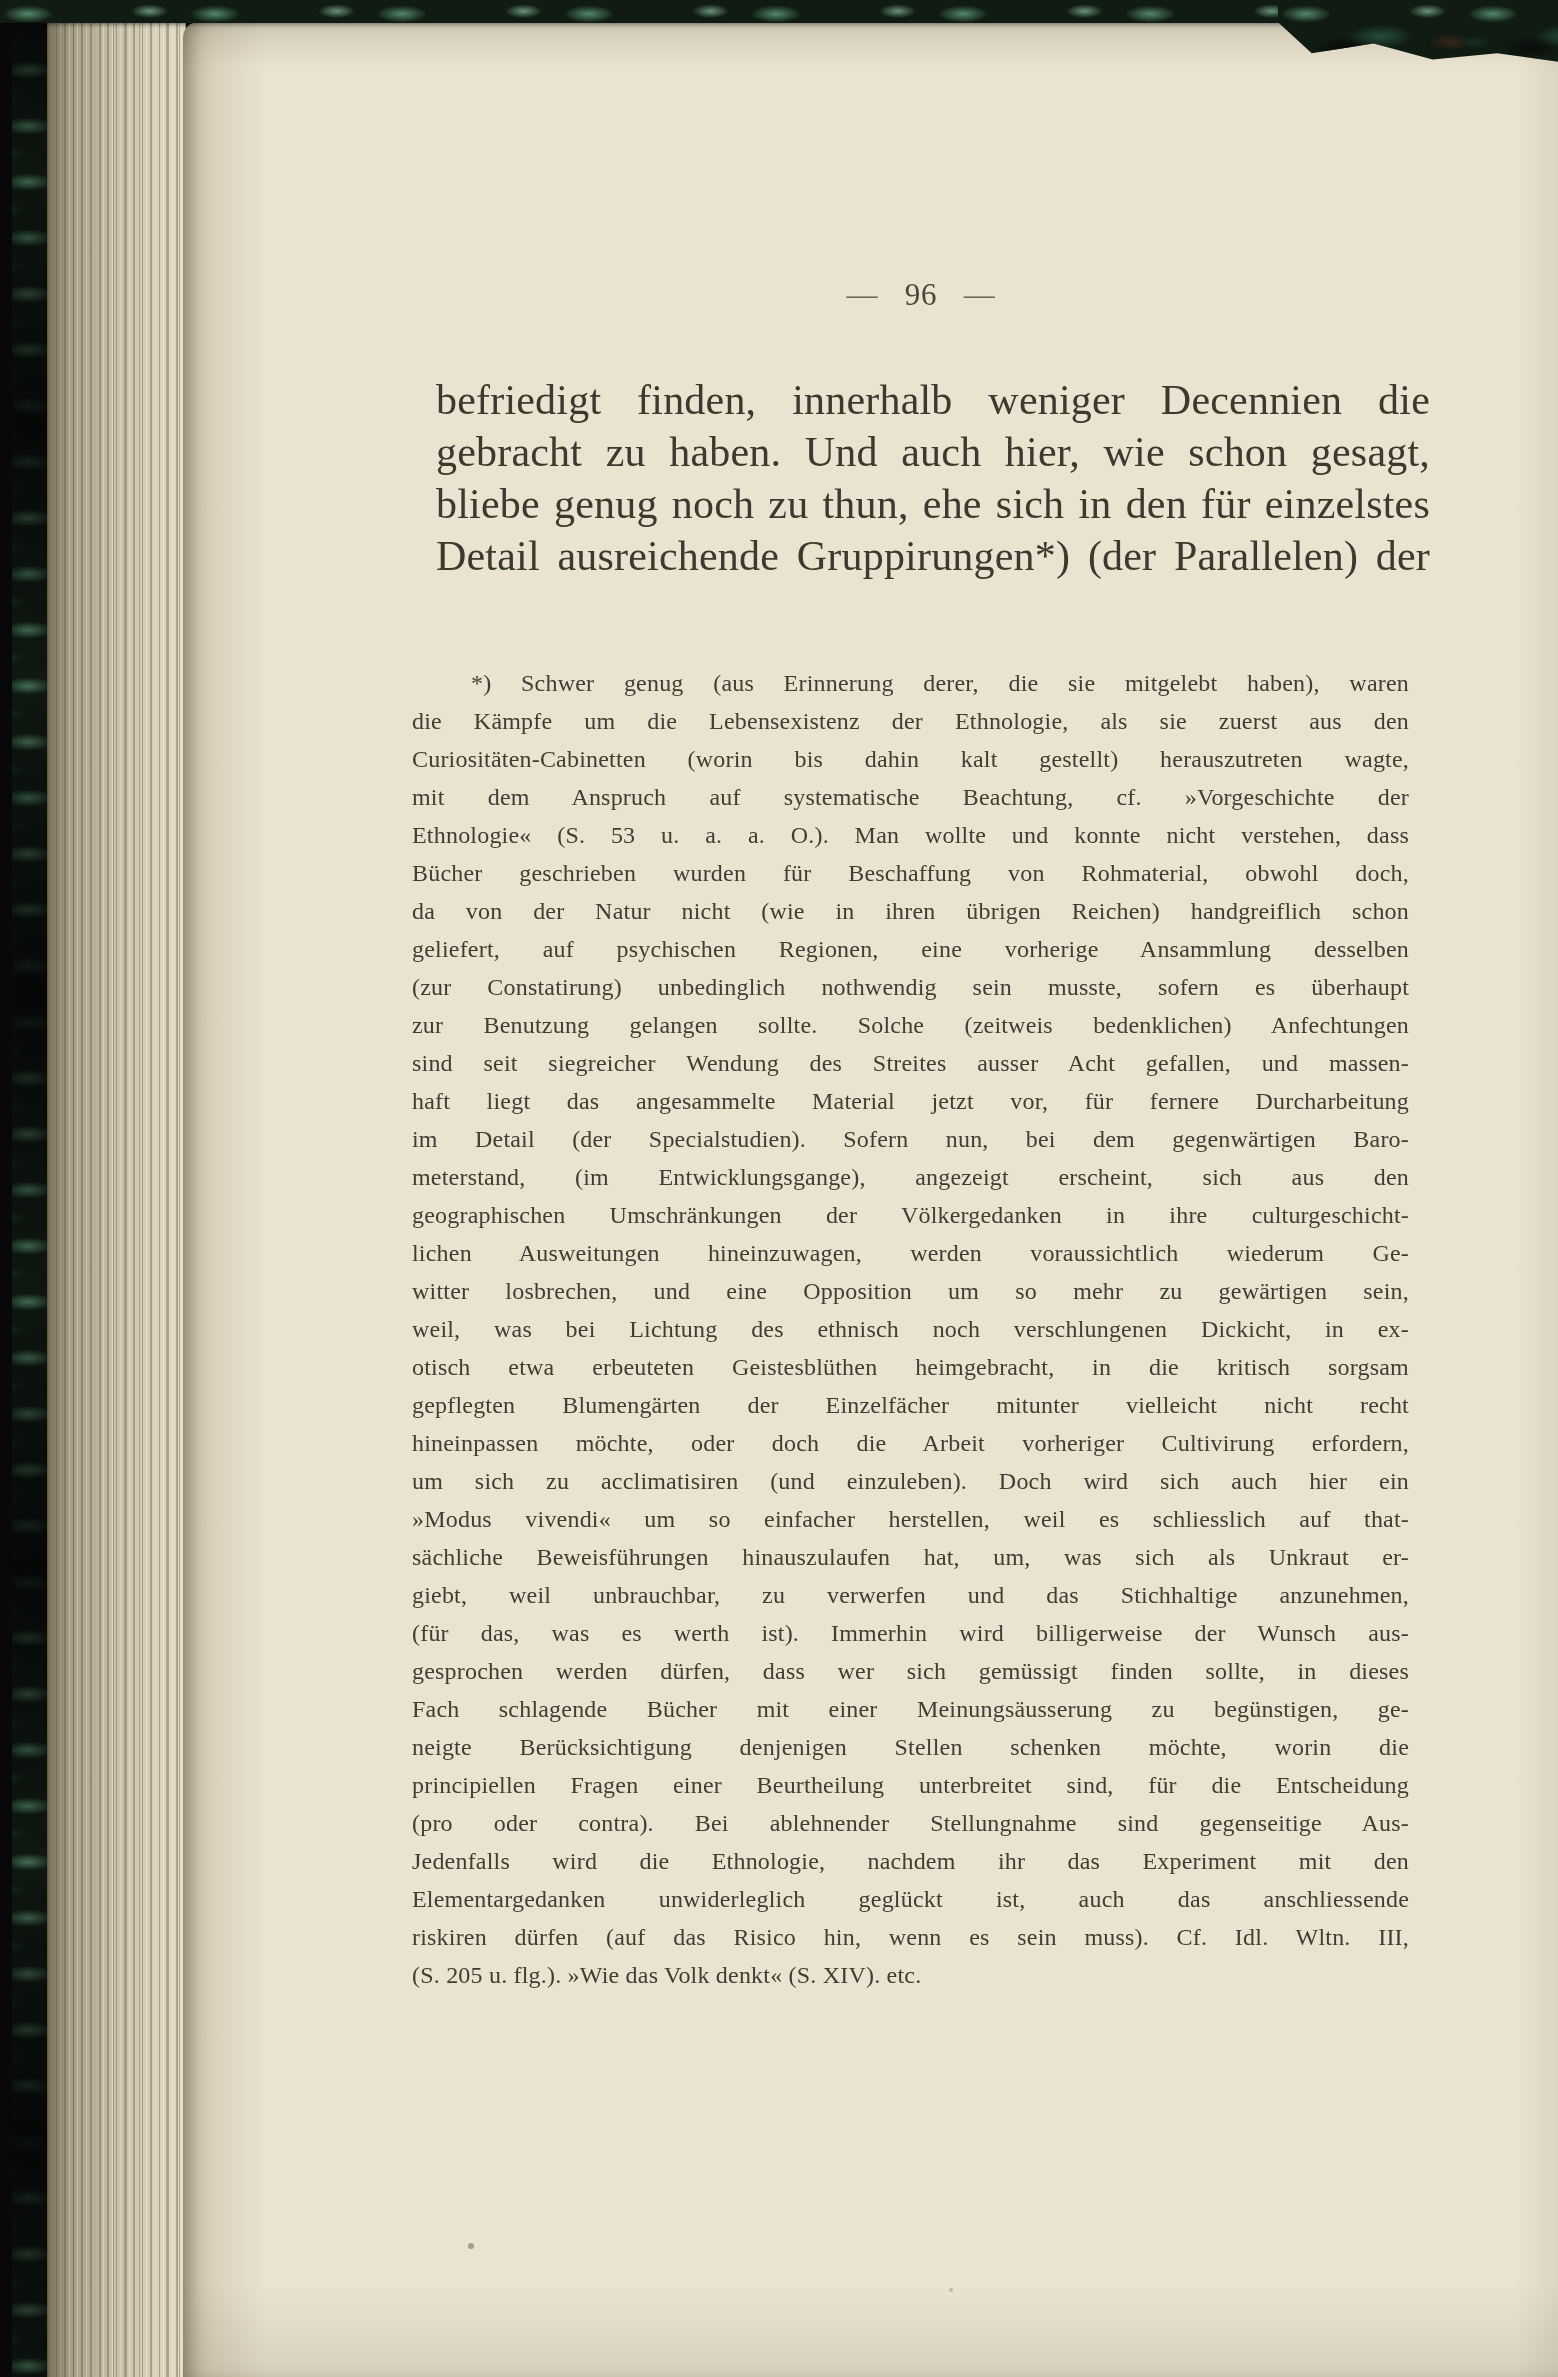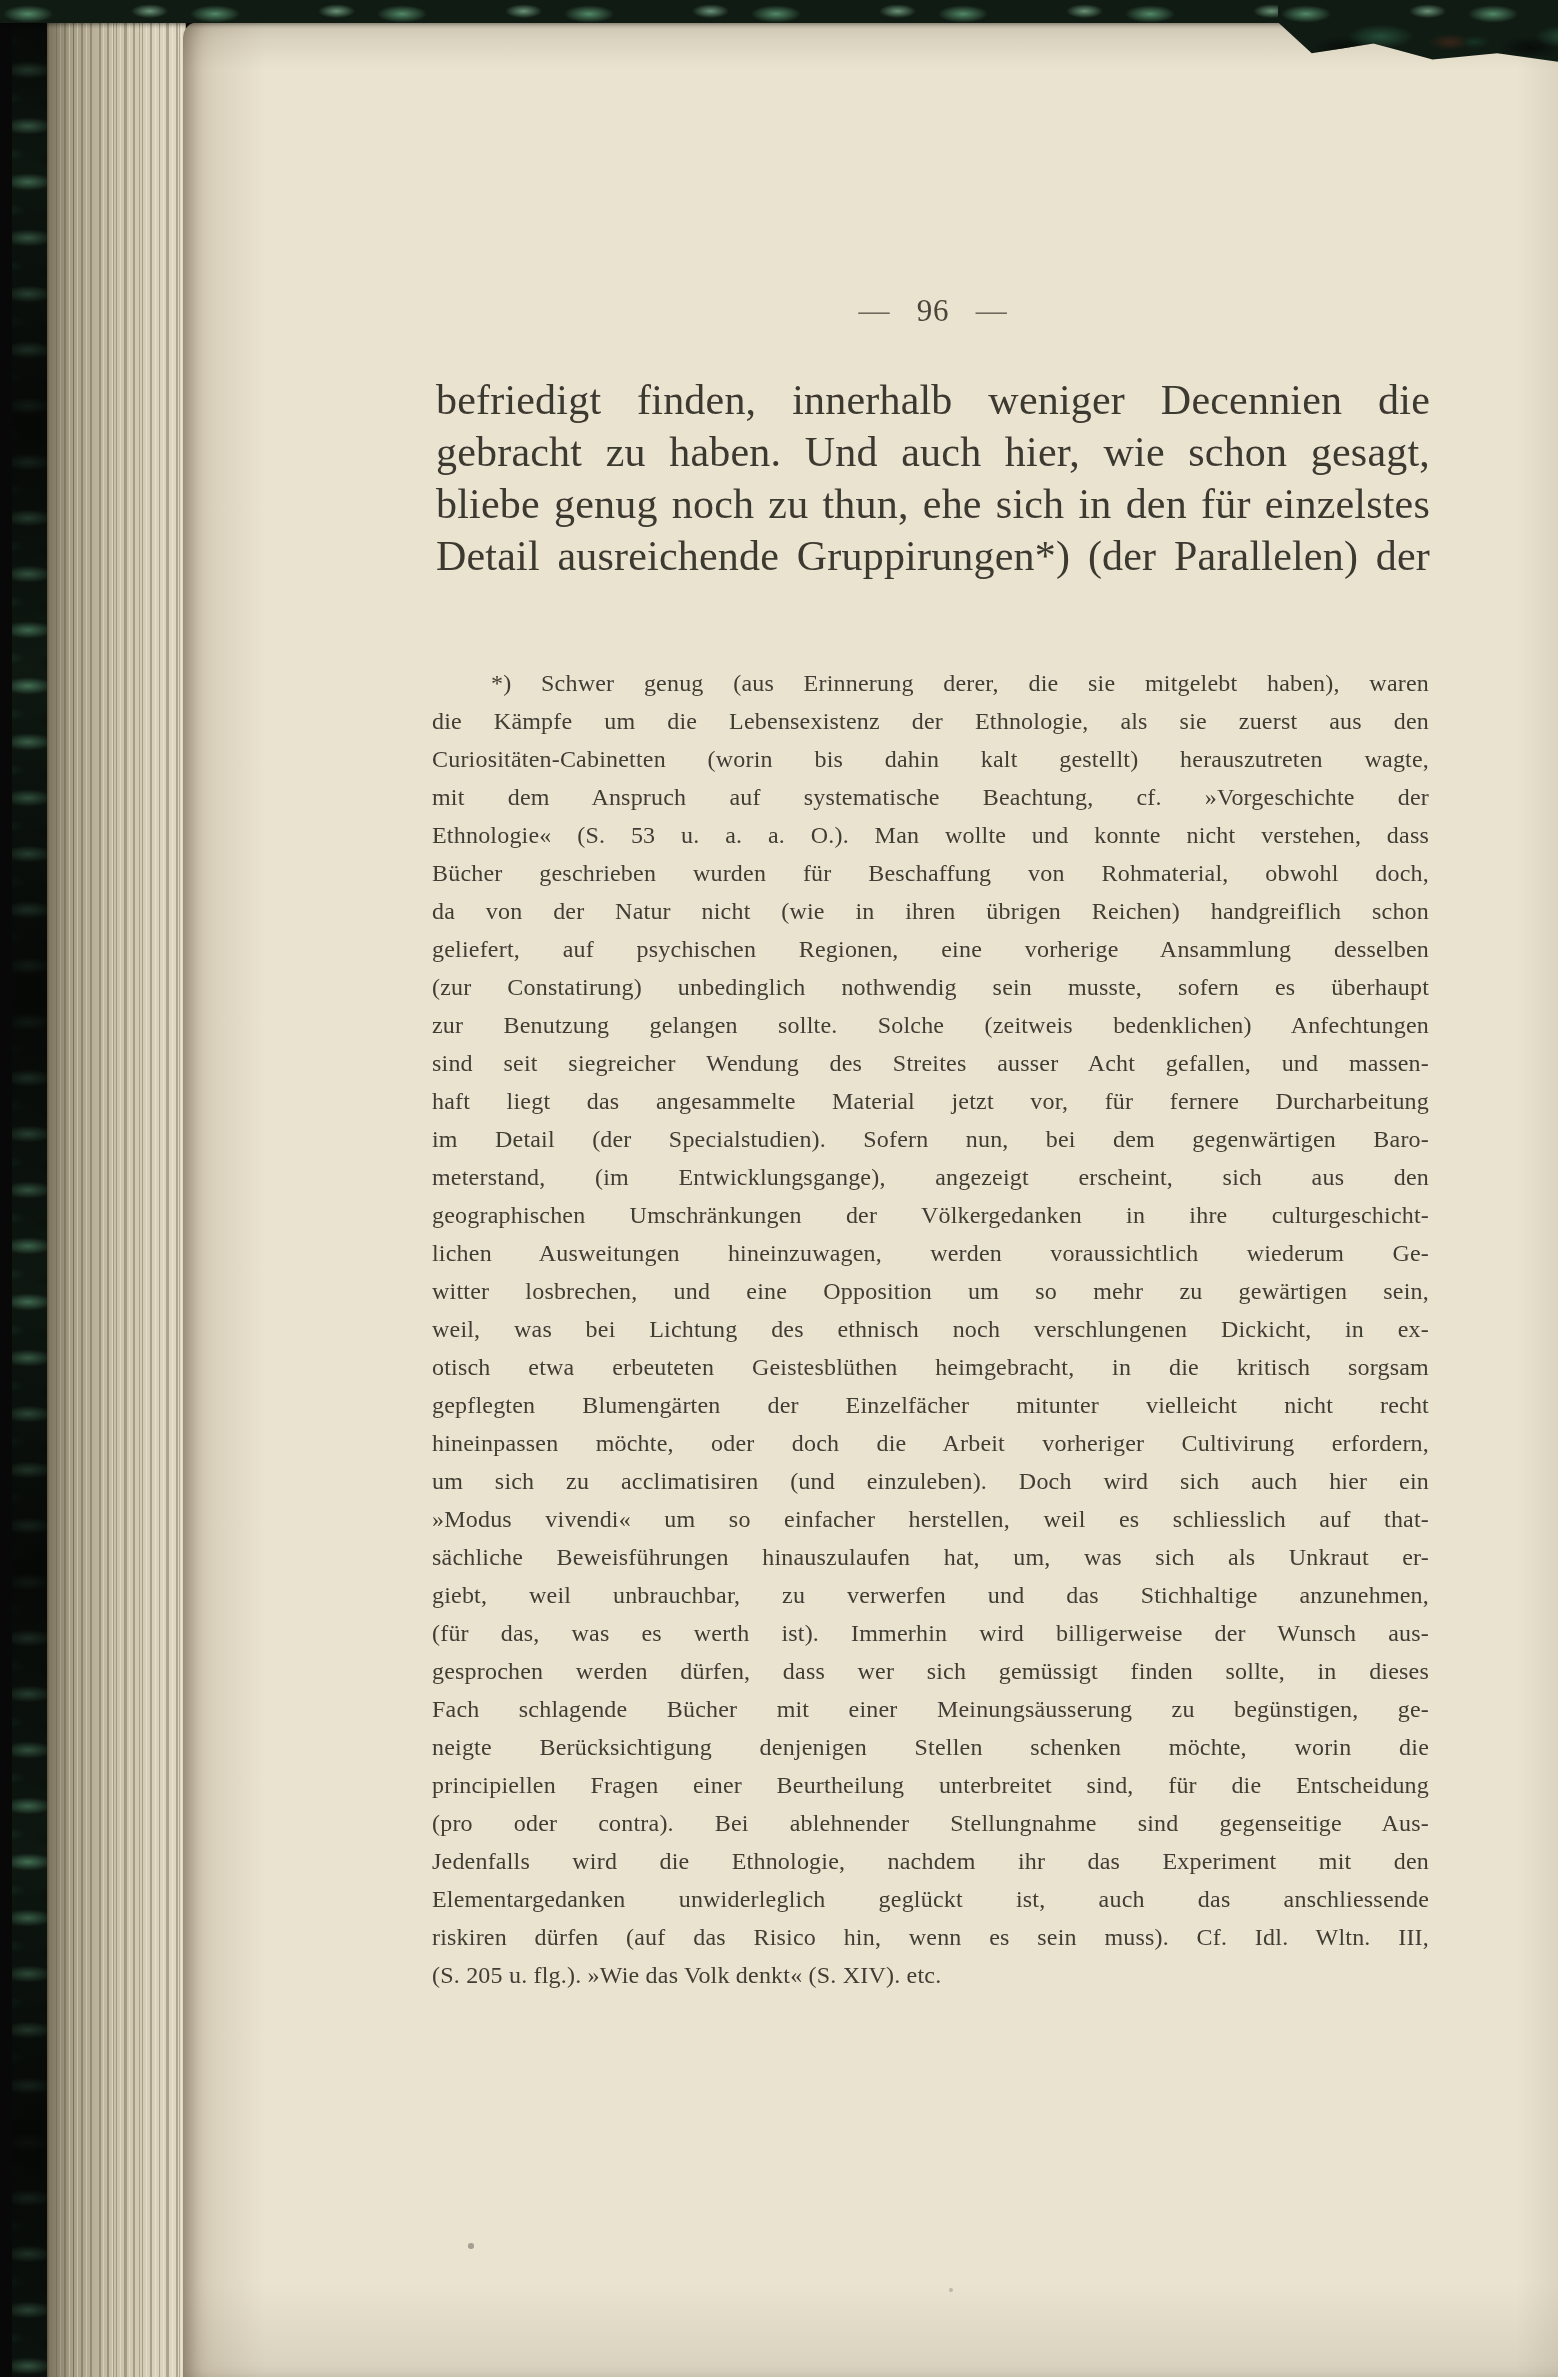--- a/index.html
+++ b/index.html
@@ -50,30 +50,30 @@
     border-top-left-radius:15.6px;
     background:
       linear-gradient(90deg, rgba(120,100,70,.22) 0%, rgba(120,100,70,0) 6%),
       linear-gradient(270deg, rgba(90,80,60,.10) 0%, rgba(90,80,60,0) 3%),
       linear-gradient(180deg, rgba(80,70,50,.16) 0%, rgba(80,70,50,0) 2%),
       linear-gradient(0deg, rgba(80,70,50,.12) 0%, rgba(80,70,50,0) 4%),
       #eae3d0;
     box-shadow:inset 15.6px 0 22px -11px rgba(60,45,25,.55);
   }
   .page-number{
-    position:absolute;left:436px;top:277px;width:994px;
-    text-align:center;font-size:31px;color:#4a463b;letter-spacing:0.8px;margin-top:16px;
+    position:absolute;left:424px;top:277px;width:994px;
+    text-align:center;font-size:31px;color:#4a463b;letter-spacing:0.8px;
   }
   .pn-dash{color:#6f695c;margin:0 26.5px;}
   .main-text{
     position:absolute;left:436px;top:374px;width:994px;
     font-size:42px;line-height:52px;color:#3c3931;letter-spacing:0.2px;
   }
   .footnote-text{
-    position:absolute;left:432px;top:664px;width:997px;
+    position:absolute;left:412px;top:664px;width:997px;
     font-size:24px;line-height:38px;color:#403d34;letter-spacing:0.2px;
   }
   .footnote-text .tline:first-child{text-indent:59px;}
   .tline{
     white-space:nowrap;overflow:visible;
     text-align:justify;text-align-last:justify;
   }
   .block-last-left .tline:last-child{text-align-last:left;}
   .speck{position:absolute;border-radius:50%;background:#6b675c;opacity:.55;}
   .speck.s1{left:468px;top:2243px;width:5.5px;height:5.5px;}

